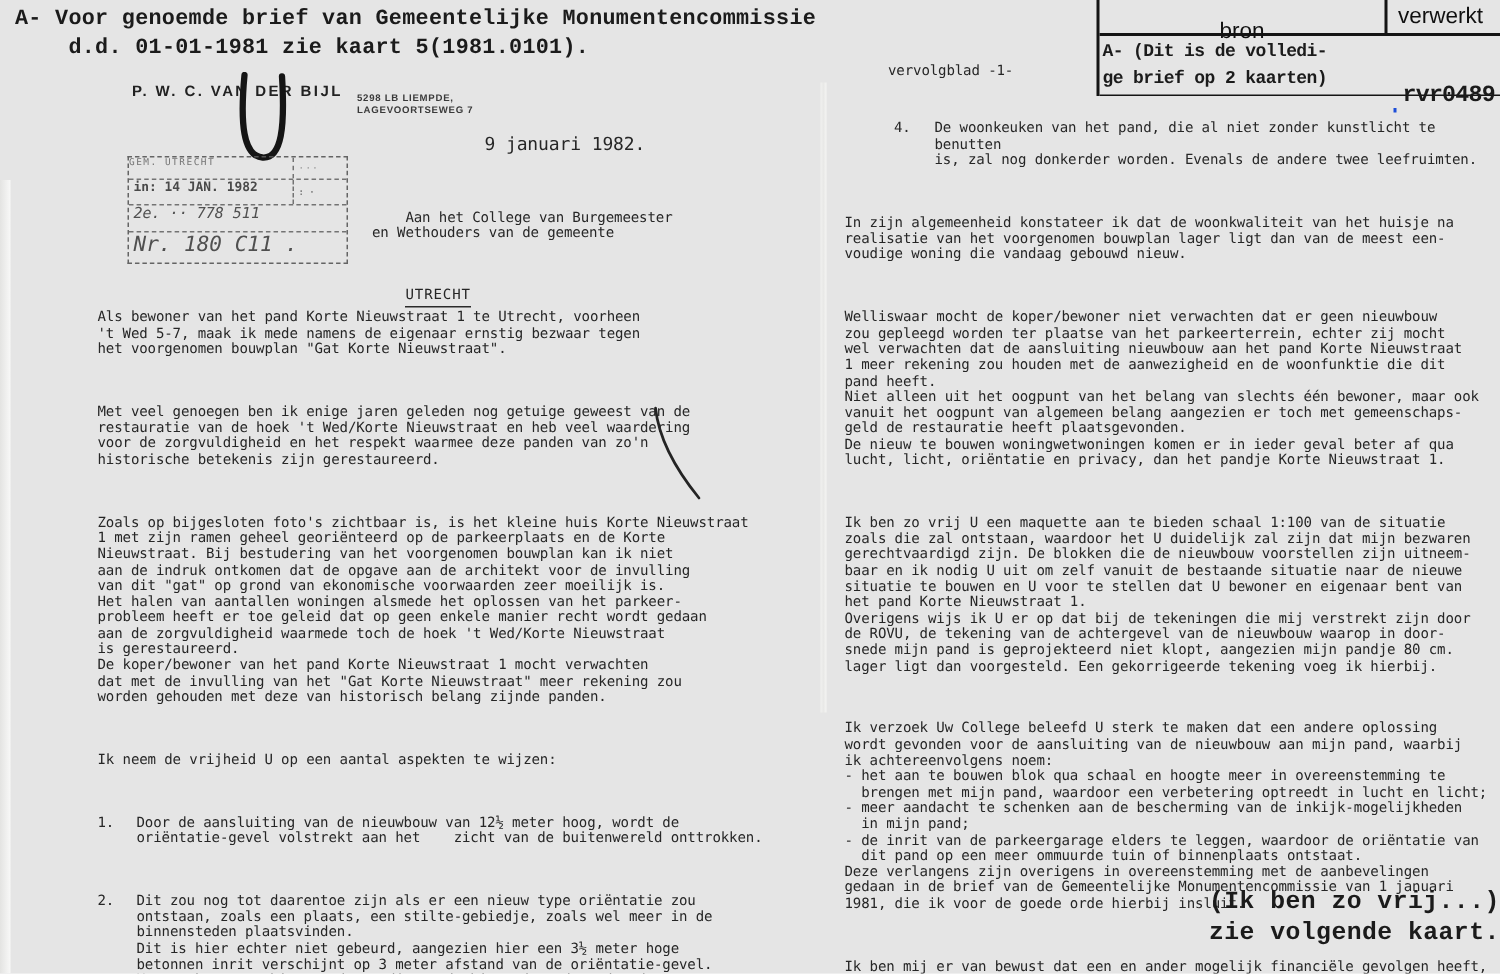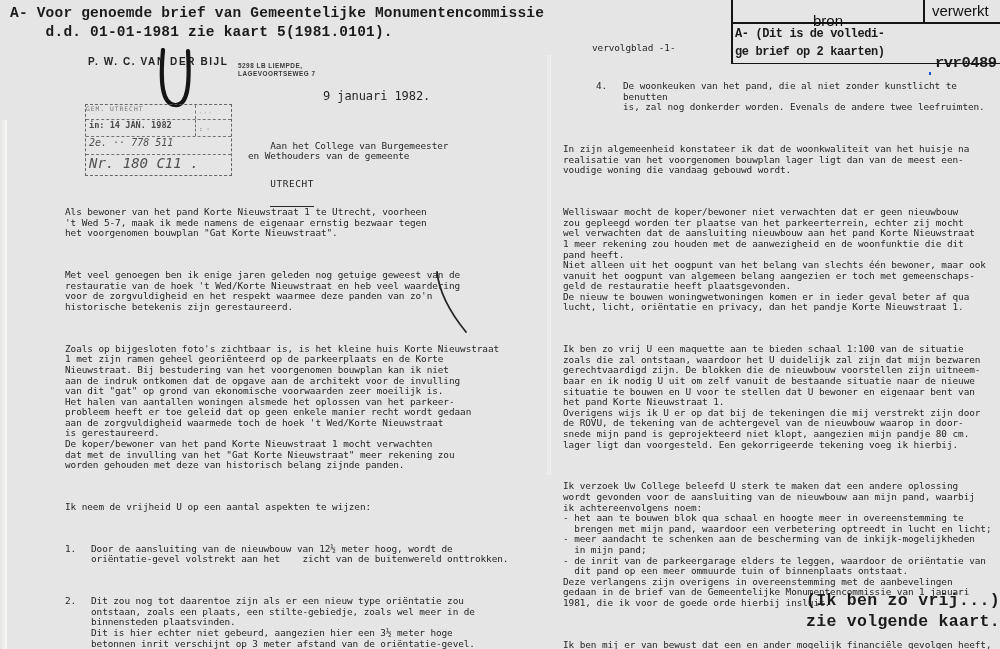--- a/index.html
+++ b/index.html
@@ -31,22 +31,22 @@
   .srow{box-sizing:border-box;border-bottom:1px dashed #6a6a6a;display:flex;overflow:hidden;}
   .srow:last-child{border-bottom:none;}
   .s1{height:15px;font-size:6.3px;letter-spacing:1px;justify-content:center;color:#6b6b6b;}
   .s2{height:17px;font-size:8.6px;font-weight:bold;padding-left:3px;color:#3c3c3c;}
   .s3{height:18px;font-size:10px;padding-left:3px;font-style:italic;color:#444;}
   .s4{height:18px;font-size:14px;padding-left:3px;font-style:italic;color:#444;}
   .scell{border-left:1px dashed #6a6a6a;align-self:stretch;display:flex;align-items:center;
          padding-left:3px;margin-left:auto;width:36px;box-sizing:border-box;font-size:6px;color:#777;}
 
   .recipient{position:absolute;left:248px;top:130px;}
-  .utrecht{display:inline-block;margin-top:7px;border-bottom:1.2px solid #2a2a2a;
-           padding-bottom:16px;letter-spacing:0.6px;}
+  .utrecht{display:inline-block;margin-top:20px;border-bottom:1.2px solid #2a2a2a;
+           padding-bottom:1px;letter-spacing:0.6px;}
 
   .left-body{position:absolute;left:65px;top:186px;width:452px;}
   .right-body{position:absolute;left:563px;top:60px;width:437px;}
   .block{margin-bottom:10px;}
   .li{display:flex;margin-bottom:10px;}
   .li .num{flex:0 0 26px;}
   .li.indented{margin-left:33px;}
   .li.indented .num{flex:0 0 27px;}
 
   .vervolgblad{position:absolute;left:592px;top:43px;font-size:9.4px;color:#262626;}
@@ -168,21 +168,21 @@
   </div>
 
   <div class="right-body tw">
     <div class="li indented">
       <span class="num">4.</span>
       <span class="txt">De woonkeuken van het pand, die al niet zonder kunstlicht te benutten
 is, zal nog donkerder worden. Evenals de andere twee leefruimten.</span>
     </div>
     <div class="block">In zijn algemeenheid konstateer ik dat de woonkwaliteit van het huisje na
 realisatie van het voorgenomen bouwplan lager ligt dan van de meest een-
-voudige woning die vandaag gebouwd wordt.</div>
+voudige woning die vandaag gebouwd nieuw.</div>
     <div class="block">Welliswaar mocht de koper/bewoner niet verwachten dat er geen nieuwbouw
 zou gepleegd worden ter plaatse van het parkeerterrein, echter zij mocht
 wel verwachten dat de aansluiting nieuwbouw aan het pand Korte Nieuwstraat
 1 meer rekening zou houden met de aanwezigheid en de woonfunktie die dit
 pand heeft.
 Niet alleen uit het oogpunt van het belang van slechts één bewoner, maar ook
 vanuit het oogpunt van algemeen belang aangezien er toch met gemeenschaps-
 geld de restauratie heeft plaatsgevonden.
 De nieuw te bouwen woningwetwoningen komen er in ieder geval beter af qua
 lucht, licht, oriëntatie en privacy, dan het pandje Korte Nieuwstraat 1.</div>

